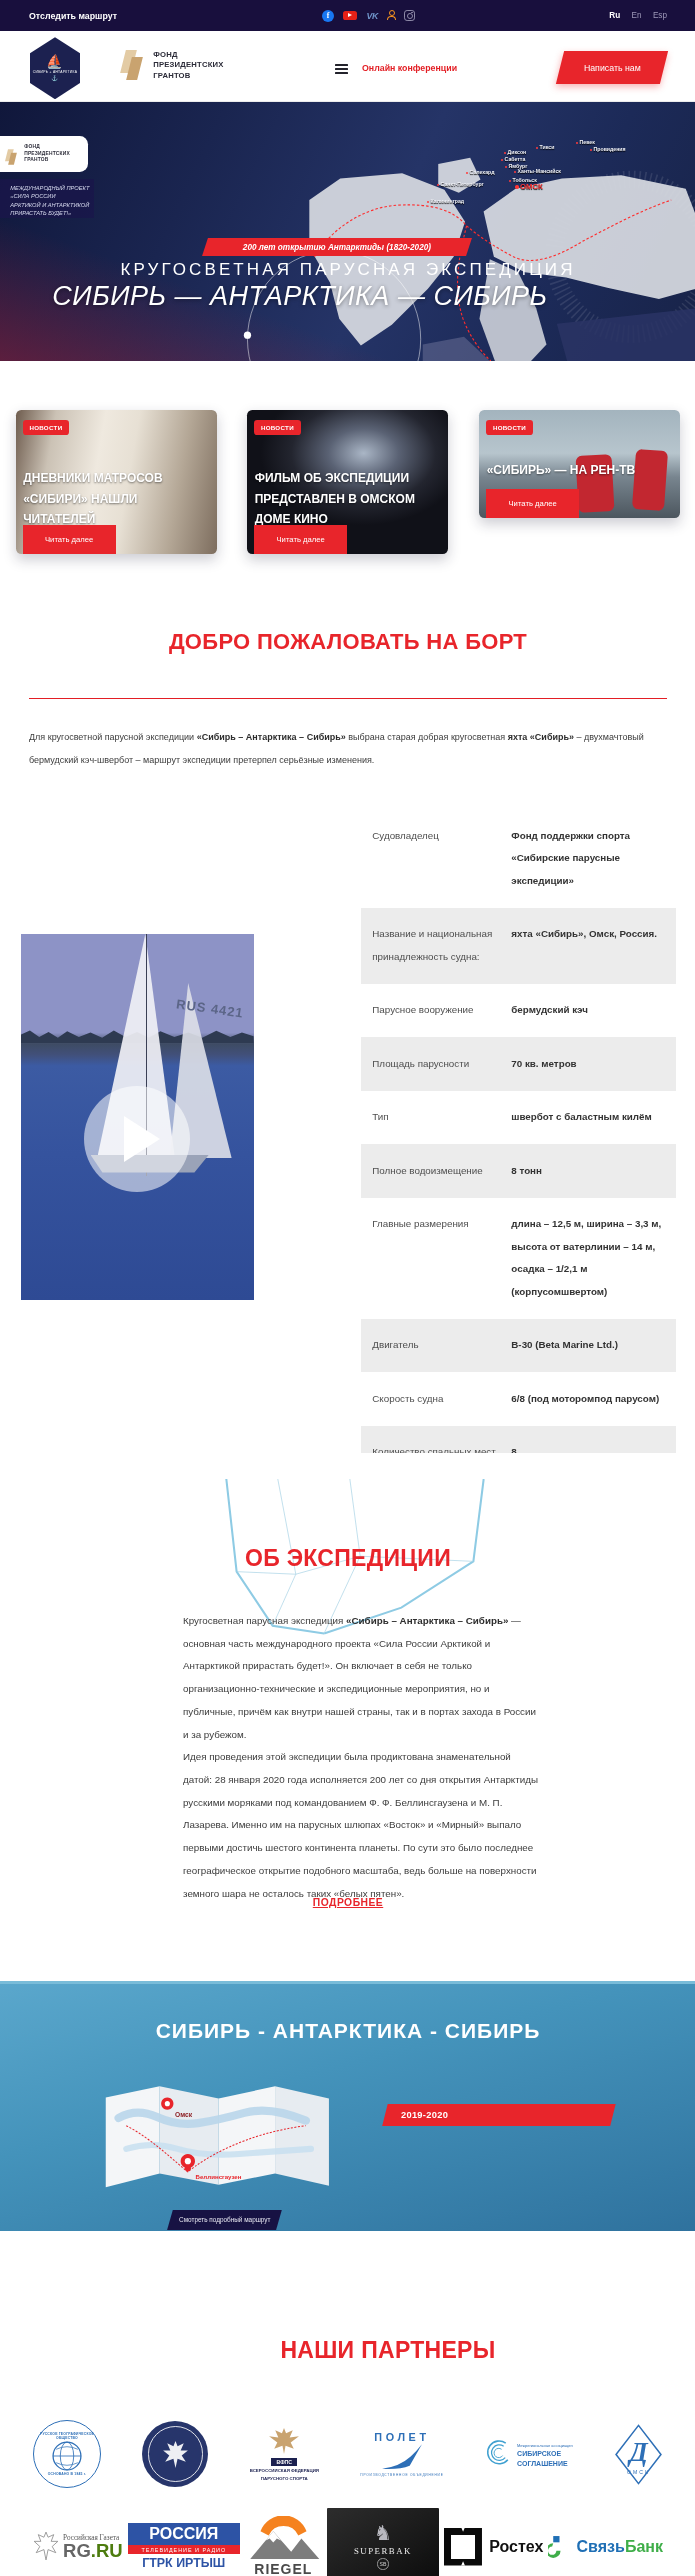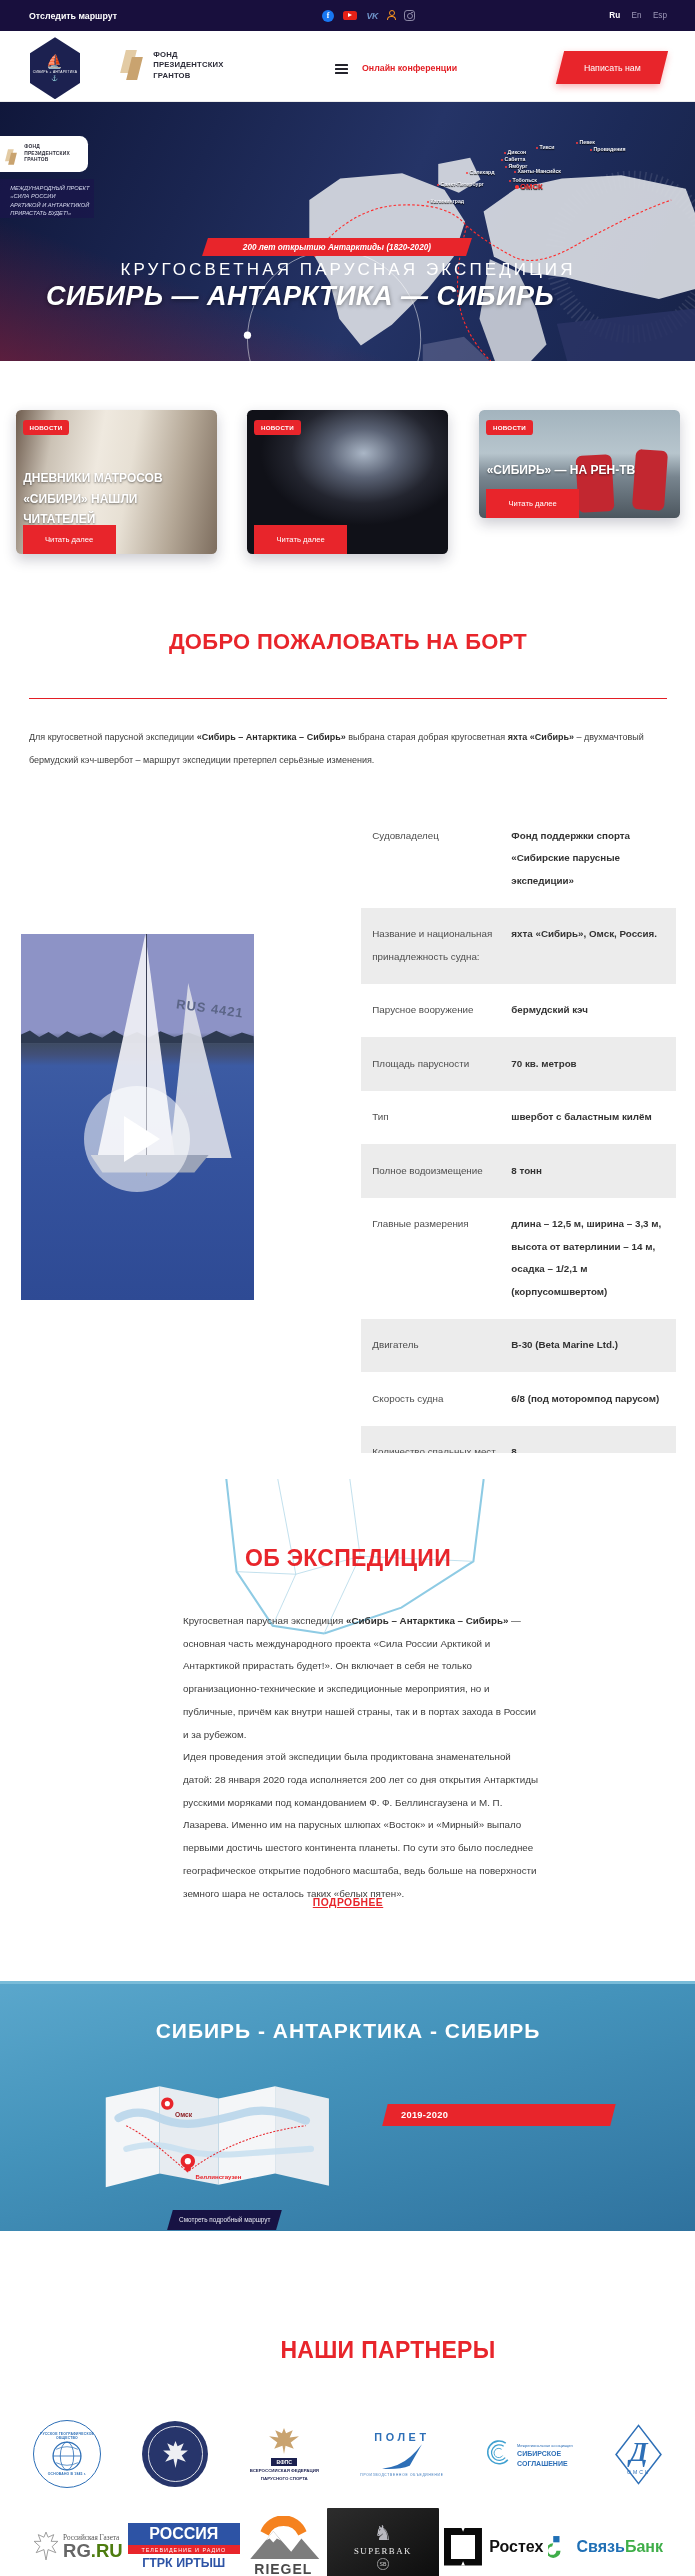--- a/index.html
+++ b/index.html
@@ -65,21 +65,21 @@
   .hero-card .gmark{transform:scale(.52);transform-origin:left center;width:13.4px;height:17.5px;}
   .hero-card .gtext{font-size:4.9px;line-height:1.35;}
   .quote-card{position:absolute;left:0;top:77px;width:94px;height:39px;background:rgba(26,22,74,.78);
       color:#d9dcf0;font-style:italic;font-size:5.7px;line-height:1.5;padding:4.6px 3.1px 4.6px 10.3px;}
   .hero-banner{position:absolute;left:205px;top:136px;width:264px;height:18px;background:#e8252b;
       transform:skewX(-18deg);display:flex;align-items:center;justify-content:center;}
   .hero-banner span{transform:skewX(18deg);color:#fff;font-weight:bold;font-style:italic;font-size:8.2px;}
   .hero-sub{position:absolute;left:0;top:158px;width:696px;text-align:center;color:#fff;
       font-size:17px;font-weight:300;letter-spacing:3.1px;}
   .hero-title{position:absolute;left:0;top:179px;width:600px;text-align:center;color:#fff;
-      font-size:27px;font-weight:700;font-style:italic;letter-spacing:0.5px;text-shadow:0 1px 4.1px rgba(0,0,0,.45);}
+      font-size:27px;font-weight:400;font-style:italic;letter-spacing:0.5px;text-shadow:0 1px 4.1px rgba(0,0,0,.45);}
   .city{position:absolute;color:#f2f4fa;font-size:5.2px;font-weight:bold;text-shadow:0 0.5px 1px #000;white-space:nowrap;}
   .city::before{content:"";display:inline-block;width:2.1px;height:2.1px;background:#ff3b3b;border-radius:50%;
       margin-right:1.5px;vertical-align:middle;}
   .city.omsk{color:#ff3434;font-size:7.7px;font-weight:800;}
   .city.omsk::before{width:3.6px;height:3.6px;background:#ff3434;}
 
   
   .news{position:absolute;top:361px;left:0;width:696px;height:222px;background:#fff;}
   .card{position:absolute;width:201px;height:144px;border-radius:5.2px;box-shadow:0 5.2px 12.4px rgba(30,30,60,.22);
       overflow:hidden;cursor:pointer;}
@@ -314,20 +314,21 @@
   </div>
 
   <div class="news">
     <div class="card c1">
       <span class="nbadge">НОВОСТИ</span>
       <div class="card-title">ДНЕВНИКИ МАТРОСОВ «СИБИРИ» НАШЛИ ЧИТАТЕЛЕЙ</div>
       <div class="read-btn">Читать далее</div>
     </div>
     <div class="card c2">
       <span class="nbadge">НОВОСТИ</span>
+      <div class="card-title">ФИЛЬМ ОБ ЭКСПЕДИЦИИ ПРЕДСТАВЛЕН В ОМСКОМ ДОМЕ КИНО</div>
       <div class="read-btn">Читать далее</div>
     </div>
     <div class="card c3">
       <span class="nbadge">НОВОСТИ</span>
       <div class="card-title">«СИБИРЬ» — НА РЕН-ТВ</div>
       <div class="read-btn">Читать далее</div>
     </div>
   </div>
 
   <div class="welcome">

